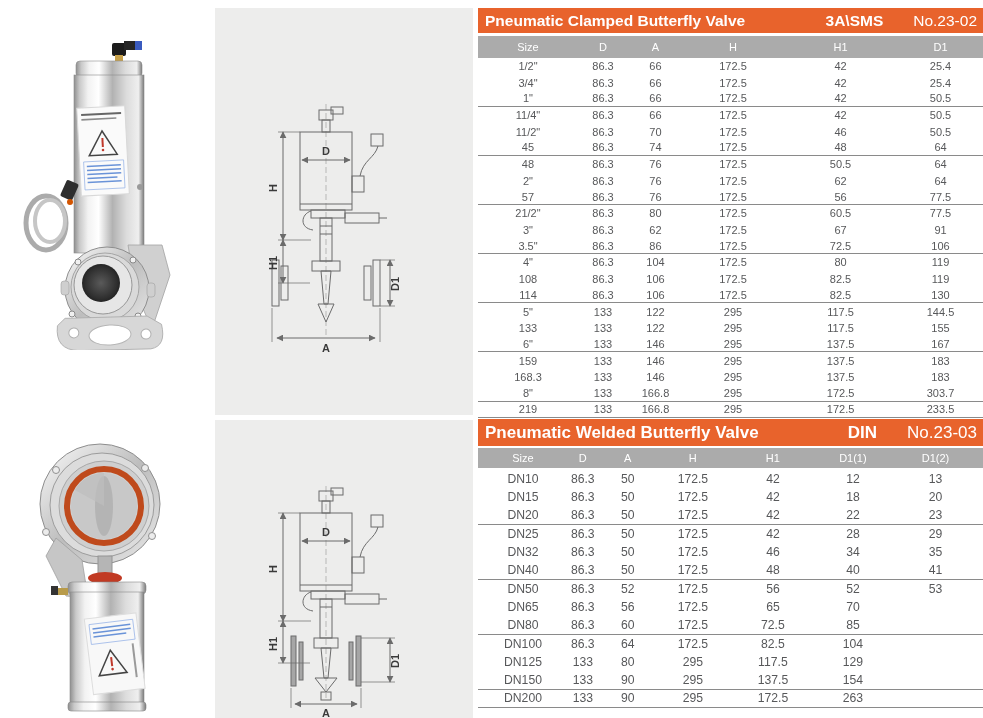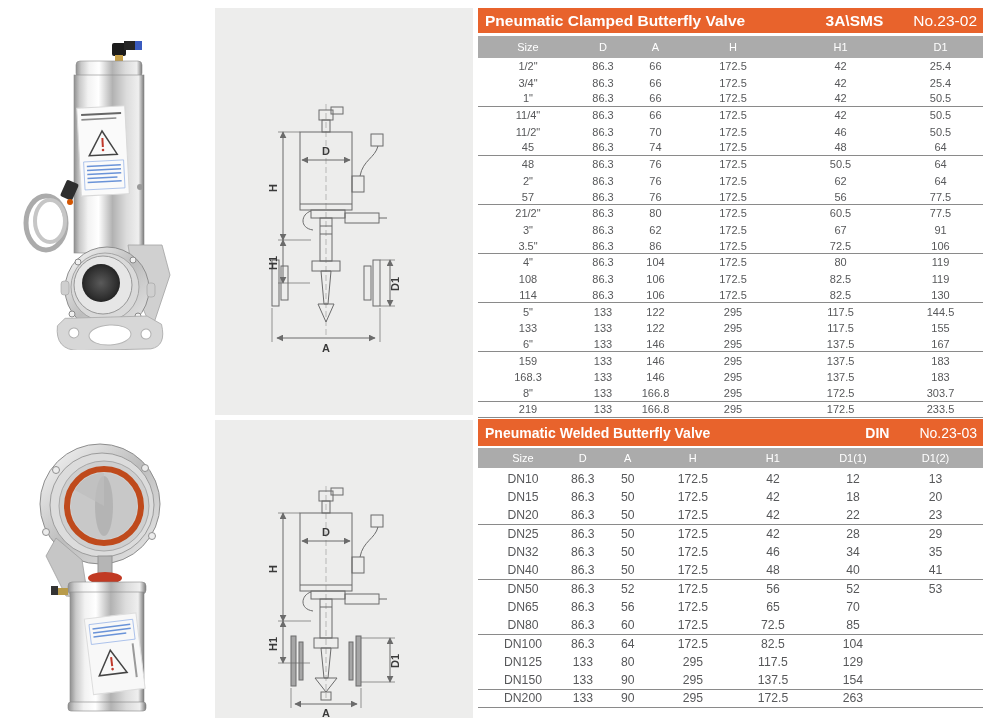--- a/index.html
+++ b/index.html
@@ -16,21 +16,21 @@
   .panel1{top:8px;height:407px;}
   .panel2{top:420px;height:298px;}
   
   .tables-col{position:absolute;left:478px;top:0;width:505px;height:718px;}
   .tbl{position:absolute;left:0;width:505px;}
   .t1{top:8px;}
   .t2{top:419px;}
   .tbl-head{display:flex;align-items:center;background:#E8632C;color:#fff;
             padding:0 6px 0 7px;font-weight:bold;}
   .t1 .tbl-head{height:25px;font-size:15.5px;}
-  .t2 .tbl-head{height:27px;font-size:14px;}
+  .t2 .tbl-head{height:27px;font-size:17px;}
   .tbl-title{flex:0 0 auto;}
   .tbl-standard{margin-left:auto;font-weight:700;}
   .tbl-number{margin-left:30px;font-weight:400;}
   .hrow{display:flex;align-items:center;background:#ABABAB;color:#fff;font-size:11px;}
   .t1 .hrow{margin-top:3px;height:22px;}
   .t2 .hrow{margin-top:2px;height:20px;}
   .rows{width:100%;}
   .t2 .rows{margin-top:2px;}
   .trow{display:flex;align-items:center;color:#57585A;}
   .t1 .trow{height:16.36px;font-size:11px;}

